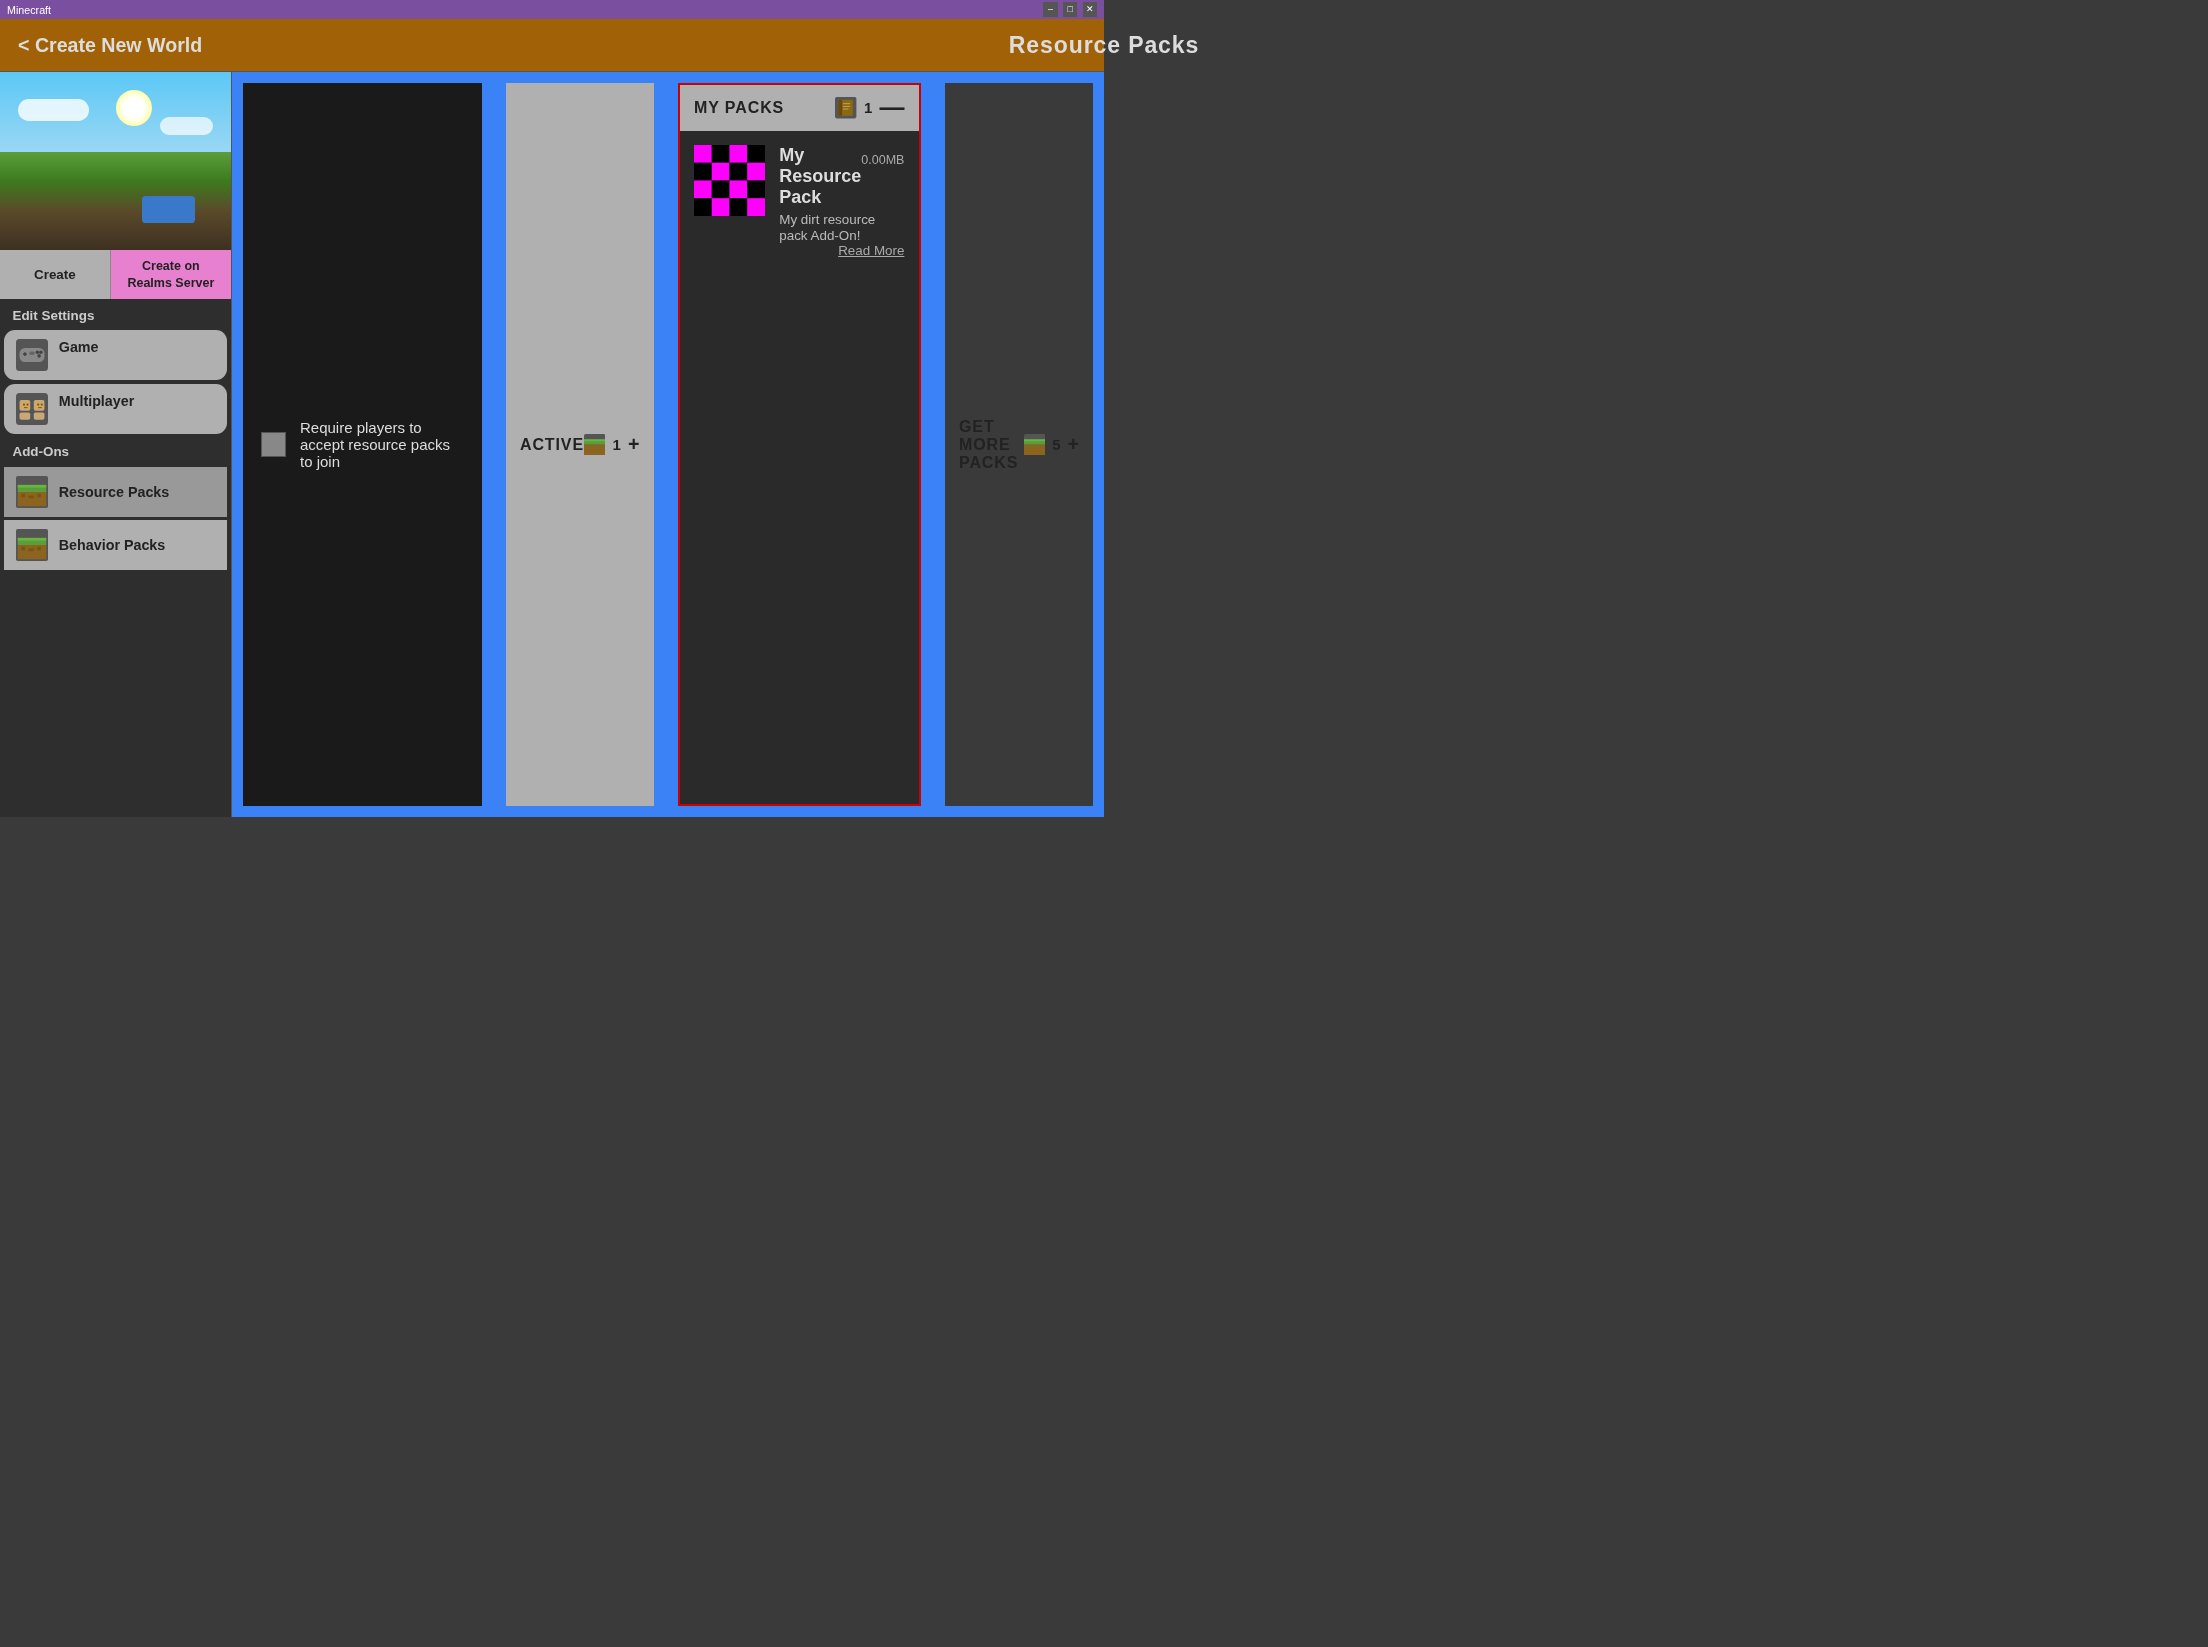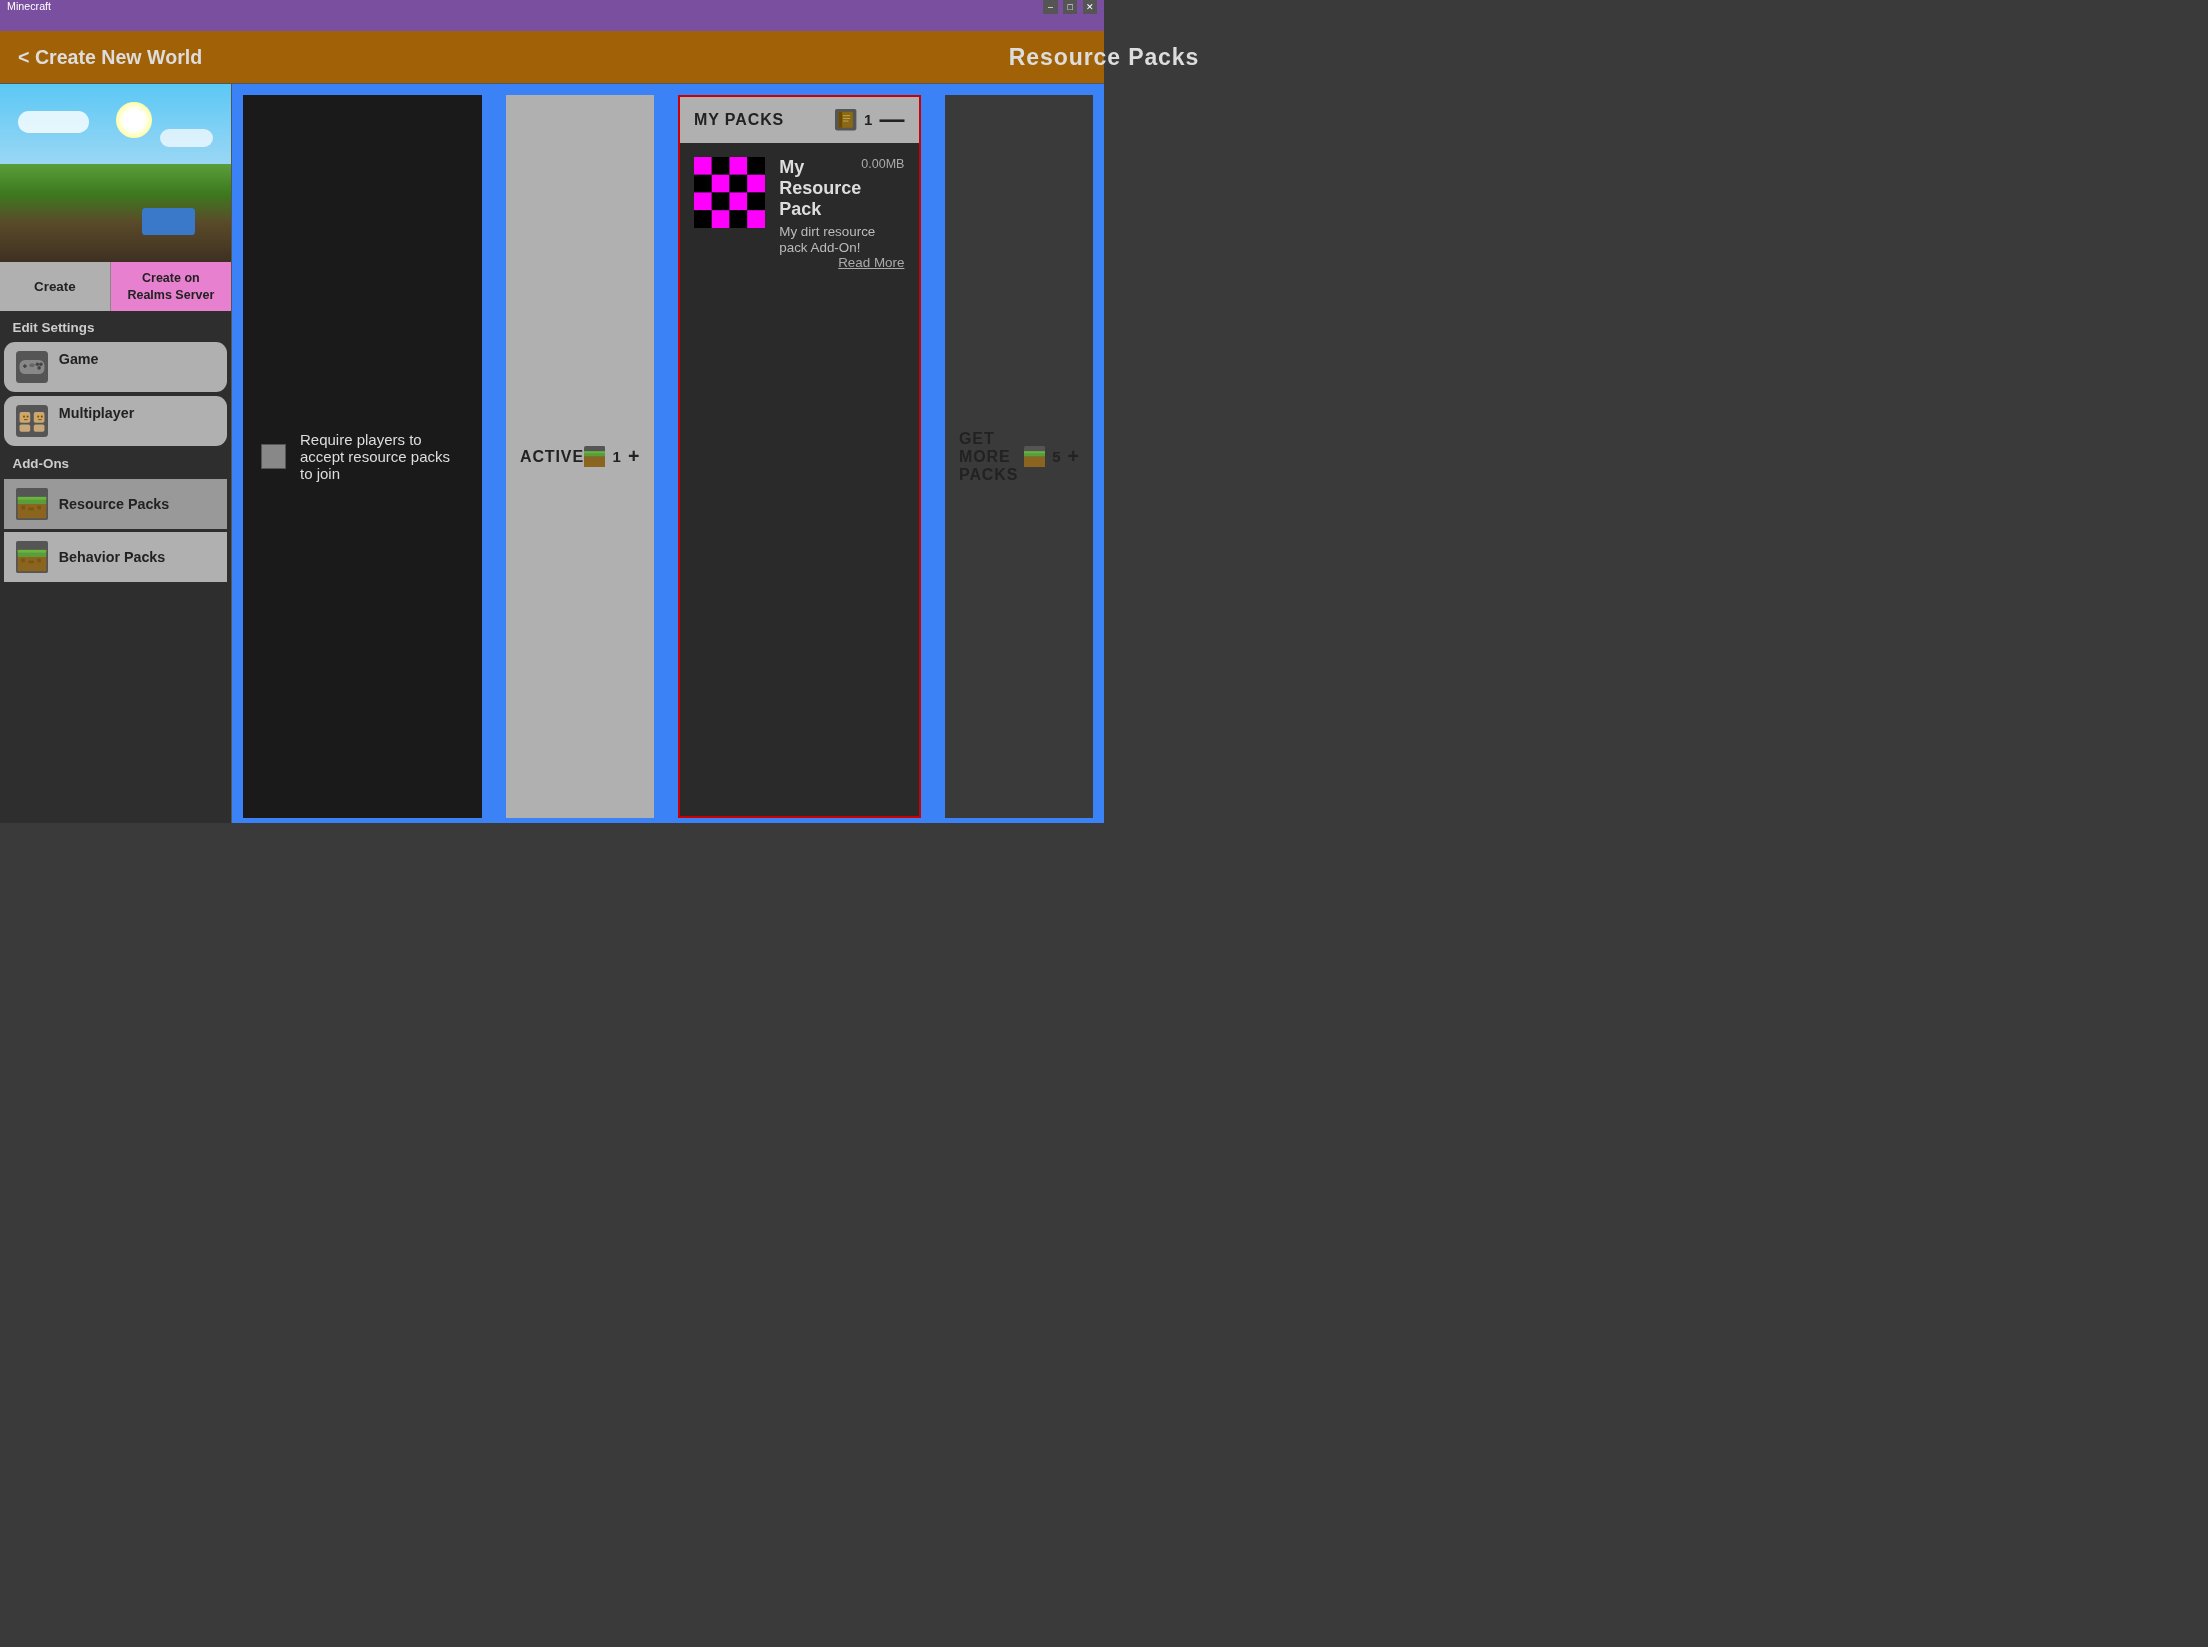--- a/index.html
+++ b/index.html
@@ -7,23 +7,24 @@
     body {
       width: 1104px;
       height: 823px;
       font-family: 'Segoe UI', Arial, sans-serif;
       background: #3a3a3a;
       overflow: hidden;
     }
 
     
     .title-bar {
-      height: 31px;
+      height: 19px;
       background: #7b4fa0;
       display: flex;
+      align-items: center;
       justify-content: space-between;
       padding: 0 7.1px;
     }
     .title-bar-title {
       color: white;
       font-size: 10.7px;
     }
     .title-bar-controls {
       display: flex;
       gap: 5.3px;
@@ -545,21 +546,21 @@
 
           <rect x="0" y="60" width="20" height="20" fill="#000"></rect>
           <rect x="20" y="60" width="20" height="20" fill="#ff00ff"></rect>
           <rect x="40" y="60" width="20" height="20" fill="#000"></rect>
           <rect x="60" y="60" width="20" height="20" fill="#ff00ff"></rect>
         </svg>
 
         <div class="pack-info">
           <div style="display:flex; justify-content:space-between; align-items:flex-start;">
             <span class="pack-name">My Resource Pack</span>
-            <span class="pack-size" style="margin-top:0; float:none;">0.00MB</span>
+            <span class="pack-size" style="margin-top:8px; float:none;">0.00MB</span>
           </div>
           <span class="pack-desc">My dirt resource pack Add-On!</span>
           <div style="text-align:right;">
             <span class="read-more-link">Read More</span>
           </div>
         </div>
       </div>
 
 
     </div>

